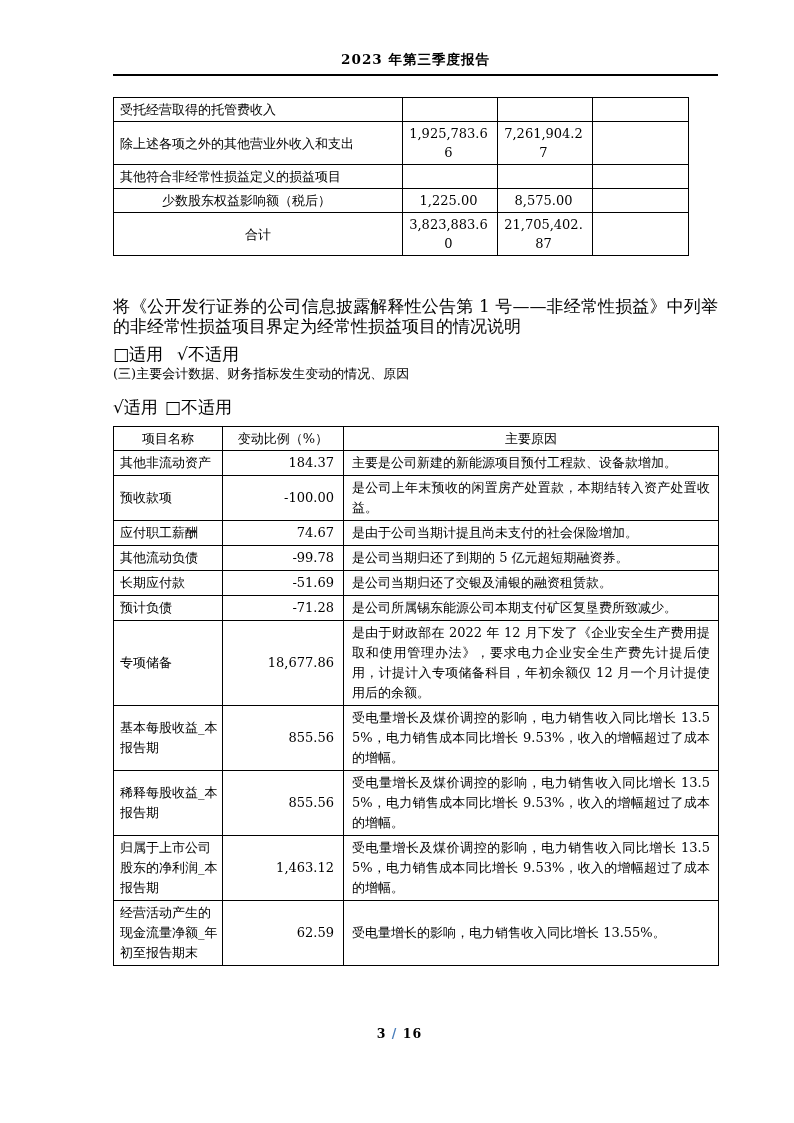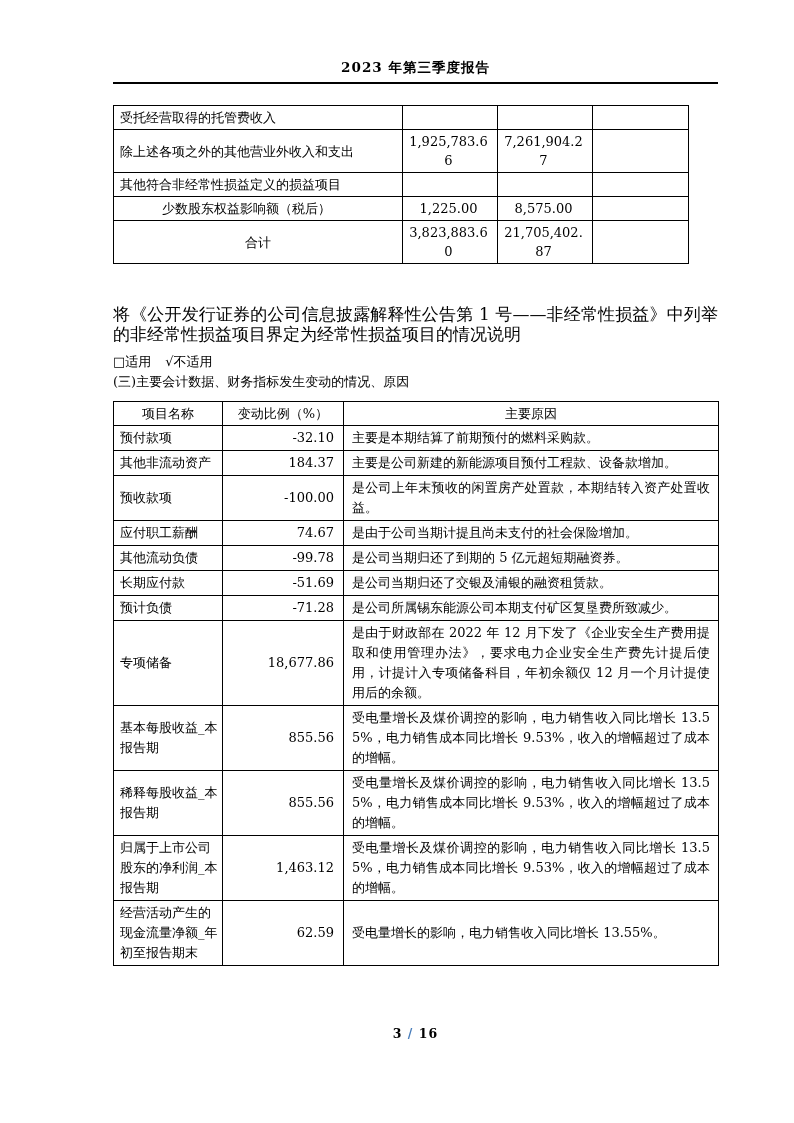--- a/index.html
+++ b/index.html
@@ -2,21 +2,21 @@
 <html><head>
 <meta charset="utf-8">
 <style>
   html, body { margin: 0; padding: 0; }
   body {
     width: 794px; height: 1123px;
     background: #ffffff; color: #000000;
     font-family: "DejaVu Serif", "Liberation Serif", serif;
     position: relative; overflow: hidden;
   }
-  .content { position: absolute; left: 113px; top: 8px; width: 605px; }
+  .content { position: absolute; left: 113px; top: 0; width: 605px; }
 
   .report-title {
     padding-top: 51px; text-align: center;
     font-size: 13.5px; font-weight: bold; letter-spacing: 1px;
   }
   .header-rule { border-bottom: 2px solid #000; margin-top: 5px; }
 
   table { border-collapse: collapse; table-layout: fixed; }
   td, th {
     border: 1px solid #000; font-size: 13px; font-weight: normal;
@@ -28,36 +28,36 @@
   .t1 td { line-height: 19px; padding: 2px 6px; }
   .t1 td.lbl { text-align: left; margin-top: 43px; }
   .t1 td.lbl.indent { padding-left: 48px; }
   .t1 td.lbl.center { text-align: center; }
   .t1 td.num { text-align: center; padding-right: 9px; }
 
   .para {
     margin-top: 40px; font-size: 17px; line-height: 20px;
     text-align: justify;
   }
-  .applicability { margin-top: 8px; font-size: 13px; line-height: 20px; white-space: pre; }
+  .applicability { margin-top: 8px; font-size: 17px; line-height: 20px; white-space: pre; }
   .applicability .opt1 { margin-right: 14px; }
   .section-heading { font-size: 13px; line-height: 20px; }
   .applicability.second { margin-top: 13px; }
   .applicability.second .opt1 { margin-right: 7px; }
 
   
   .t2 { width: 605px; margin-top: 9px; }
   .t2 th { line-height: 19px; padding: 2px 4px; text-align: center; }
   .t2 td { line-height: 20px; padding: 2px; }
   .t2 td.name { text-align: left; padding-left: 6px; padding-right: 4px; }
   .t2 td.ratio { text-align: right; padding-right: 9px; }
   .t2 td.reason { text-align: justify; padding-left: 8px; padding-right: 8px; }
 
   .footer {
-    position: absolute; top: 1026px; left: 113px; width: 605px;
+    position: absolute; top: 1026px; left: 97px; width: 605px;
     text-align: center; font-size: 12.5px; font-weight: bold;
     letter-spacing: 1px;
   }
 </style>
 </head>
 <body>
 
 <div class="content">
 
   <div class="report-title">2023 年第三季度报告</div>
@@ -103,40 +103,36 @@
         </tr>
       </tbody>
   </table>
 
   <div class="para">将《公开发行证券的公司信息披露解释性公告第 1 号——非经常性损益》中列举的非经常性损益项目界定为经常性损益项目的情况说明</div>
 
   <div class="applicability"><span class="opt1">□适用</span><span>√不适用</span></div>
 
   <div class="section-heading">(三)主要会计数据、财务指标发生变动的情况、原因</div>
 
+  <div class="applicability second"><span class="opt1">√适用</span><span>□不适用</span></div>
 
   <table class="t2">
     <colgroup>
       <col style="width:109px">
         <col style="width:121px">
         <col style="width:375px">
     </colgroup>
     <thead>
       <tr>
         <th>项目名称</th>
         <th>变动比例（%）</th>
         <th>主要原因</th>
       </tr>
     </thead>
     <tbody>
-        <tr>
-          <td class="name">预付款项</td>
-          <td class="ratio">-32.10</td>
-          <td class="reason">主要是本期结算了前期预付的燃料采购款。</td>
-        </tr>
         <tr>
           <td class="name">其他非流动资产</td>
           <td class="ratio">184.37</td>
           <td class="reason">主要是公司新建的新能源项目预付工程款、设备款增加。</td>
         </tr>
         <tr>
           <td class="name">预收款项</td>
           <td class="ratio">-100.00</td>
           <td class="reason">是公司上年末预收的闲置房产处置款，本期结转入资产处置收益。</td>
         </tr>

